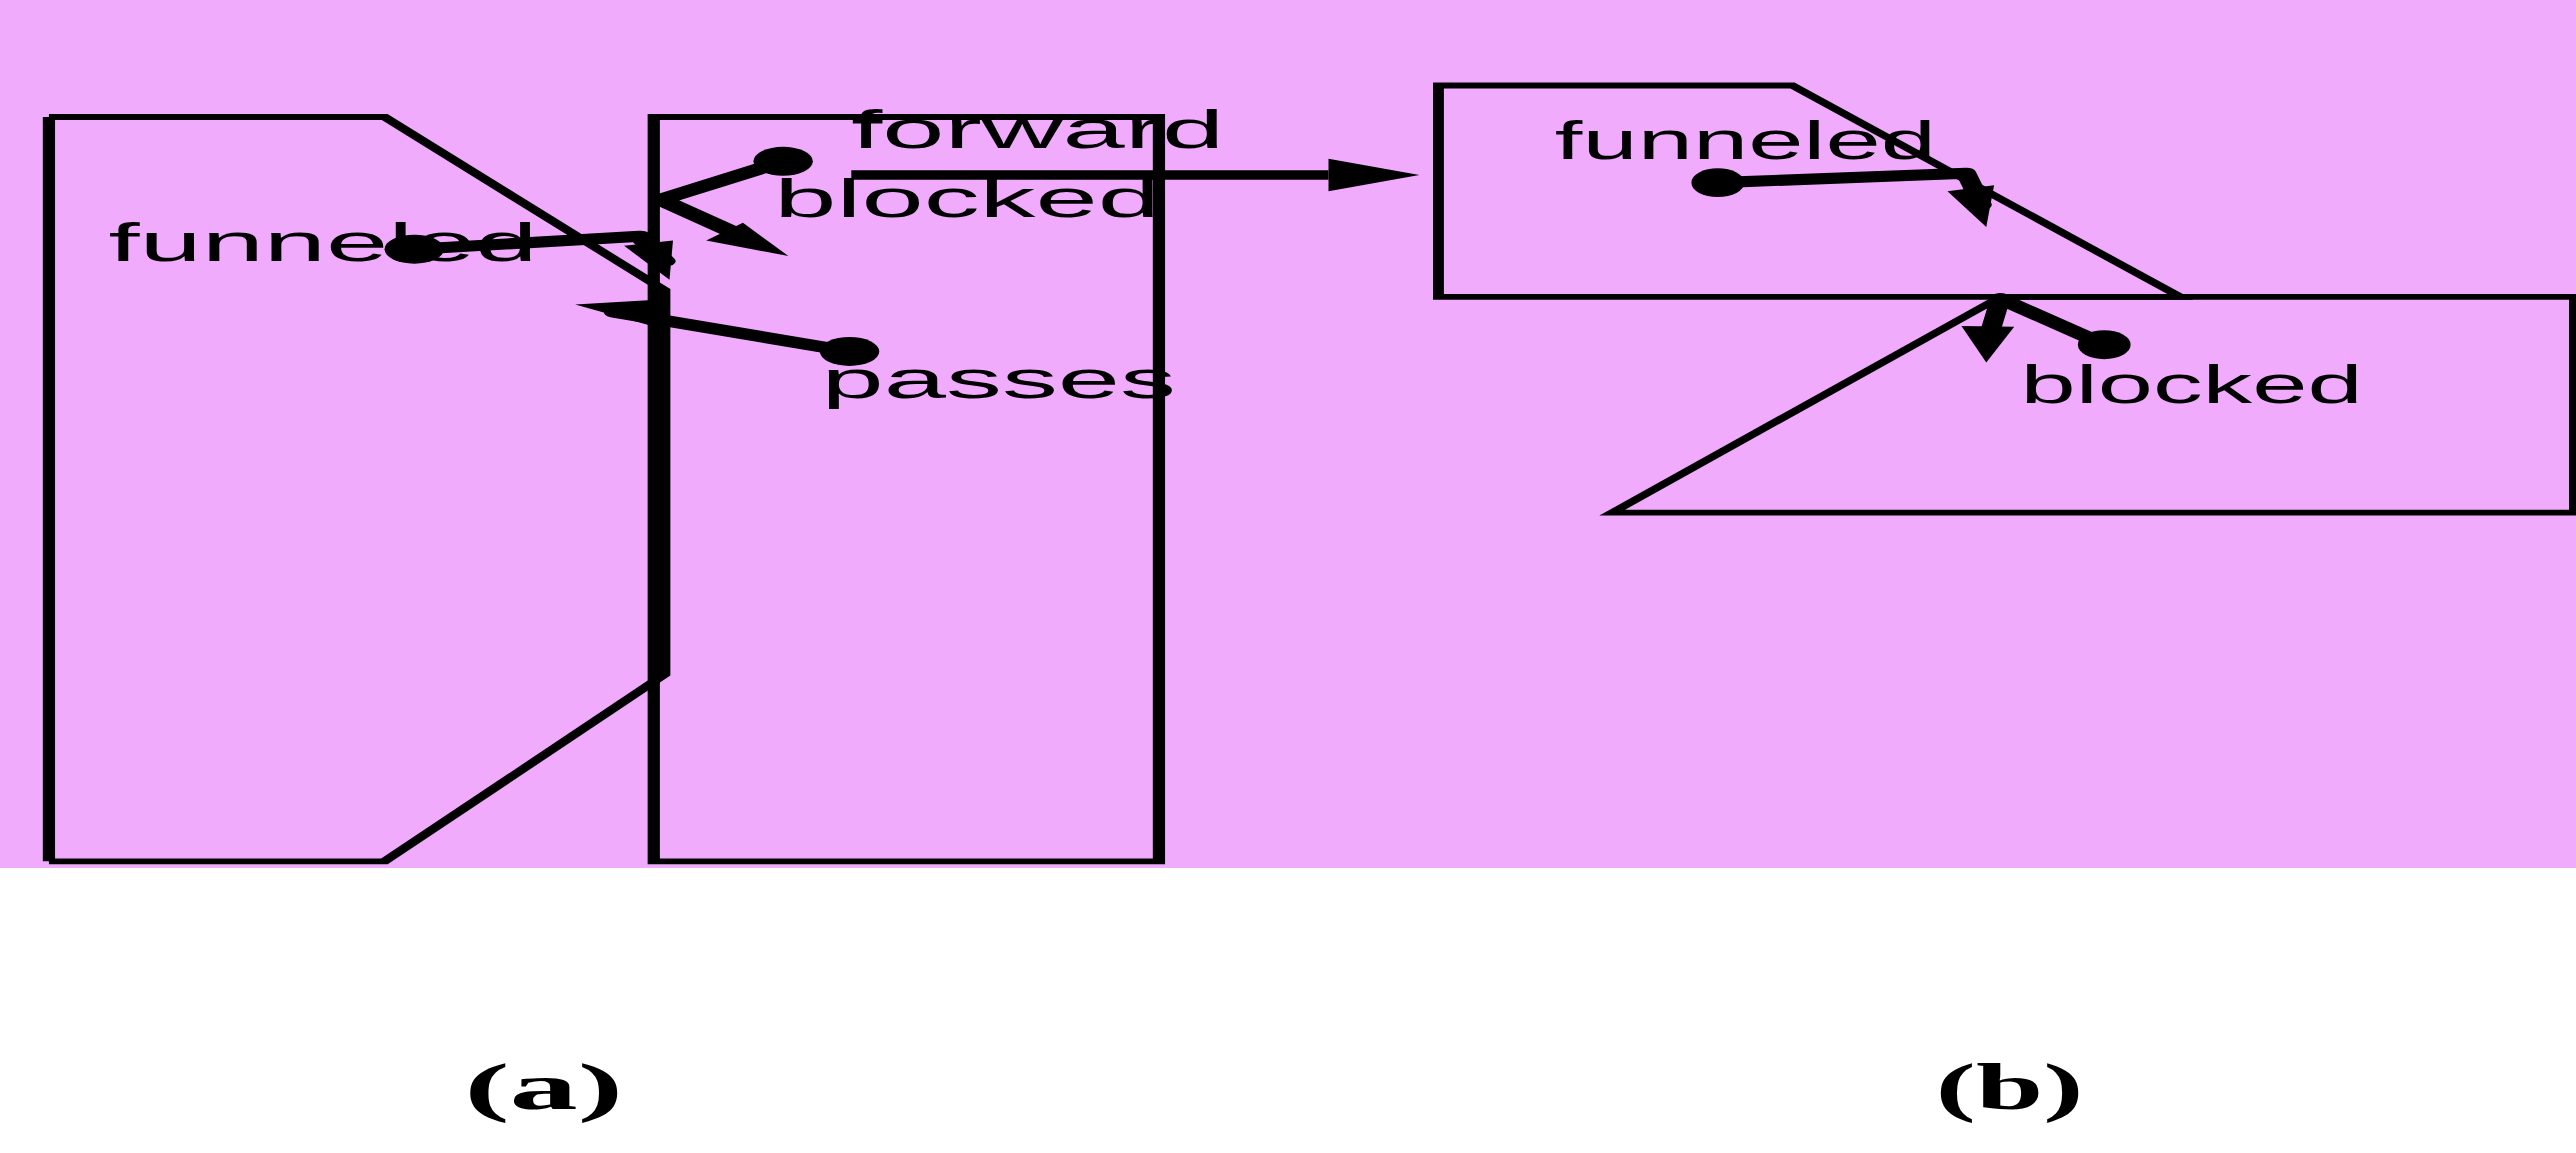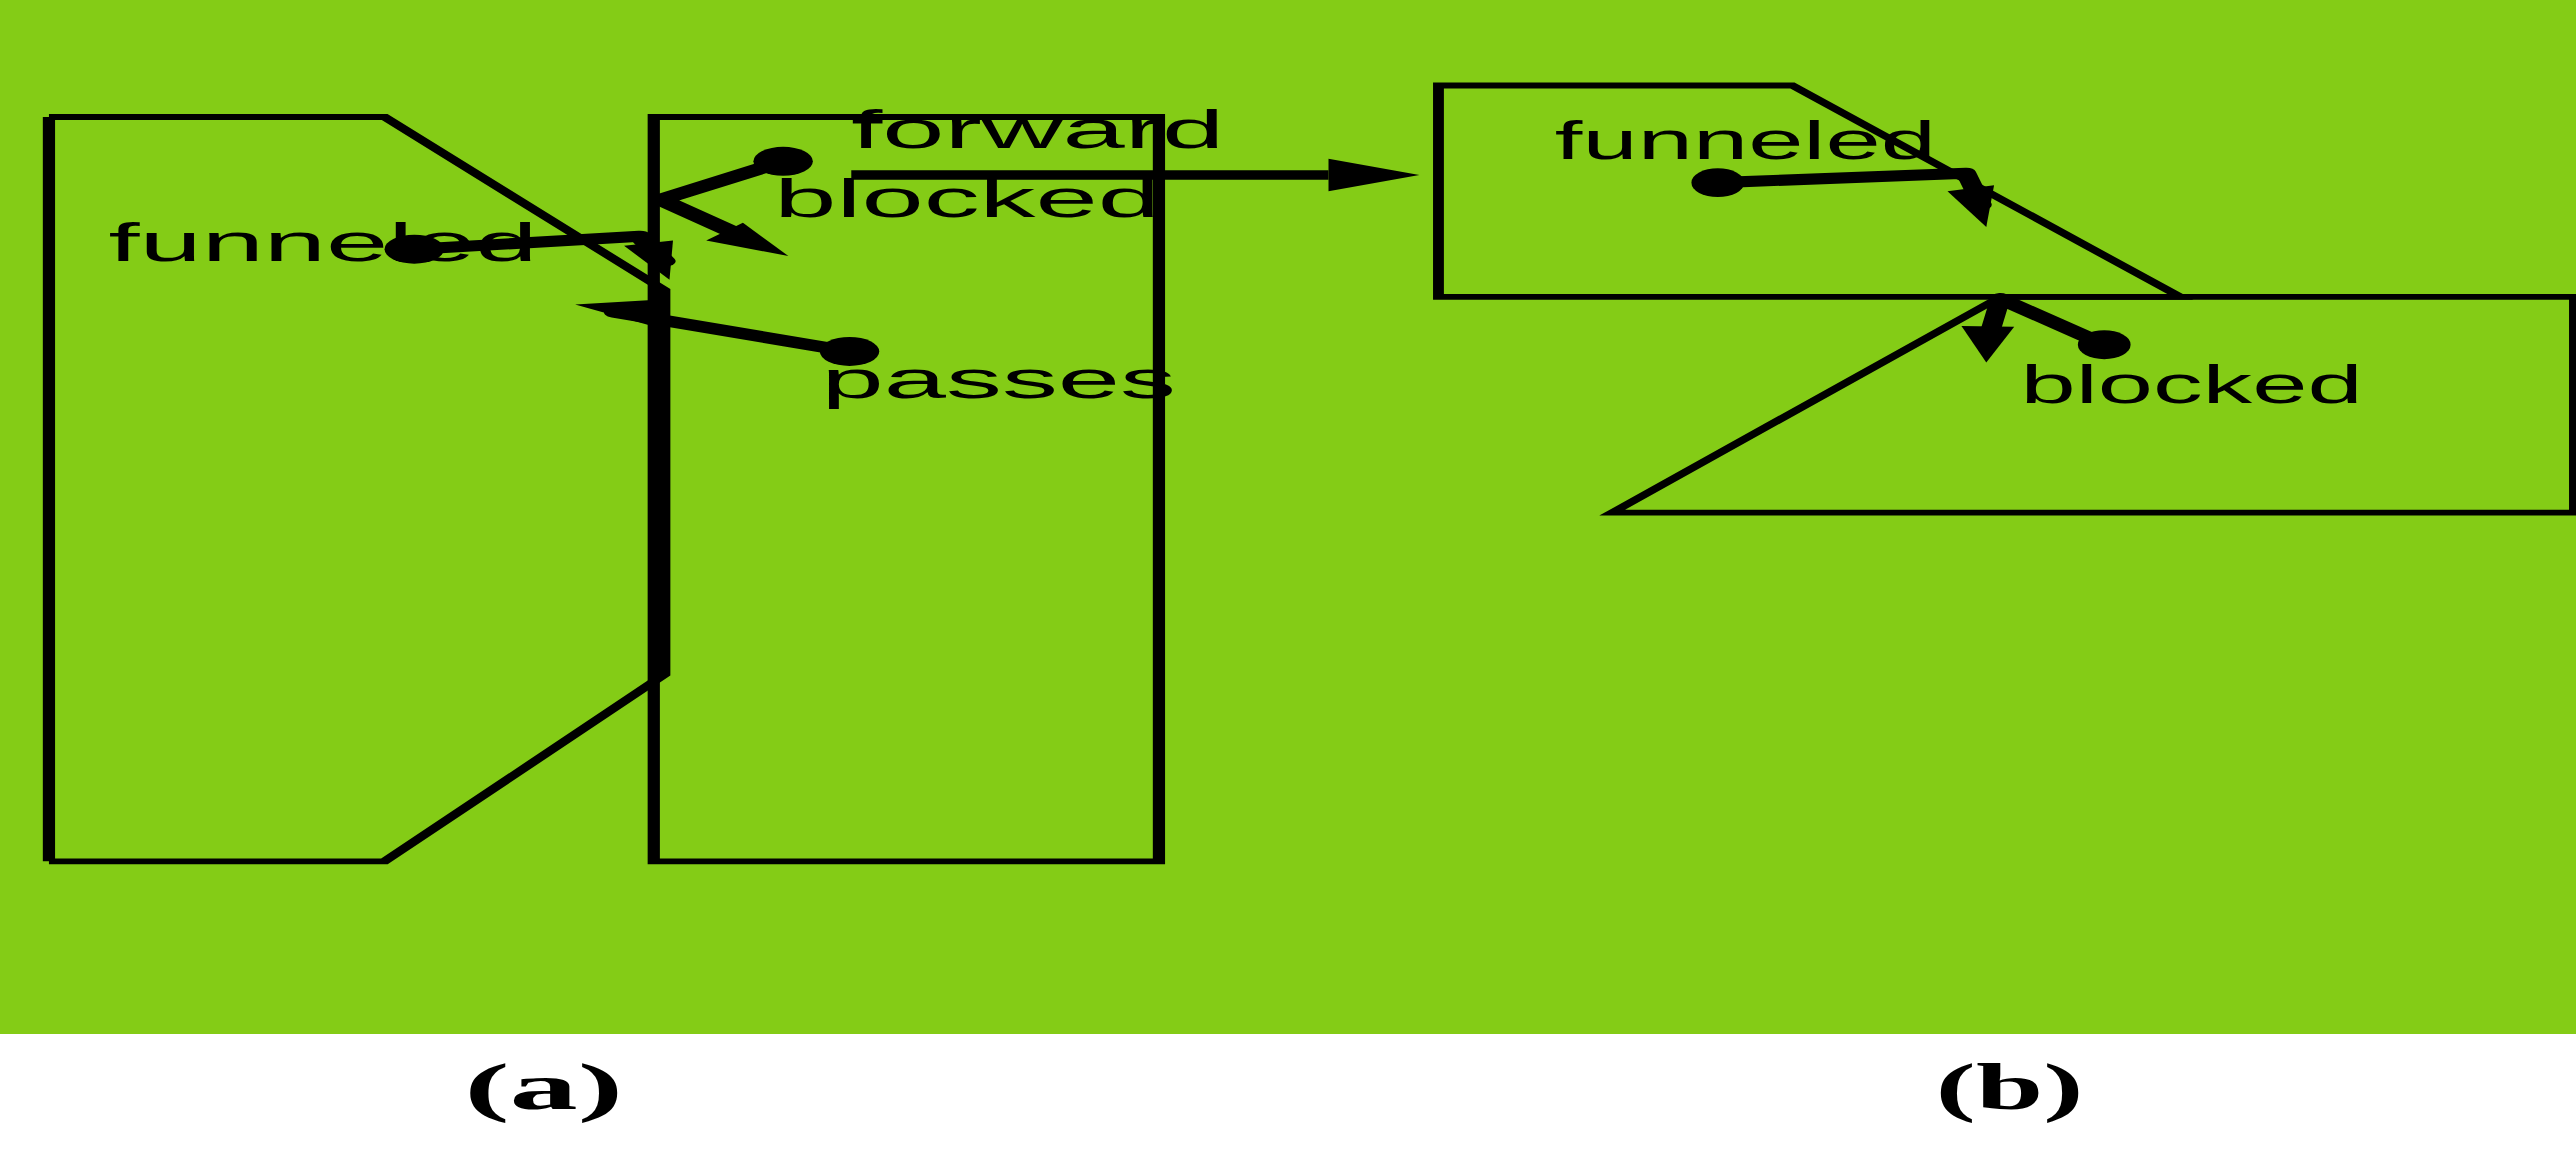--- a/index.html
+++ b/index.html
@@ -10,22 +10,22 @@
   }
   body {
     width: 2576px;
     height: 1154px;
     overflow: hidden;
     font-family: "Liberation Sans", sans-serif;
   }
   #figure-root {
     position: relative;
     width: 2576px;
-    height: 1034px;
-    background: #84cc16;
+    height: 868px;
+    background: #f0abfc;
   }
   svg#figure-svg {
     display: block;
     width: 2576px;
     height: 1154px;
   }
   .wall {
     fill: none;
     stroke: #000000;
     stroke-width: 7;

